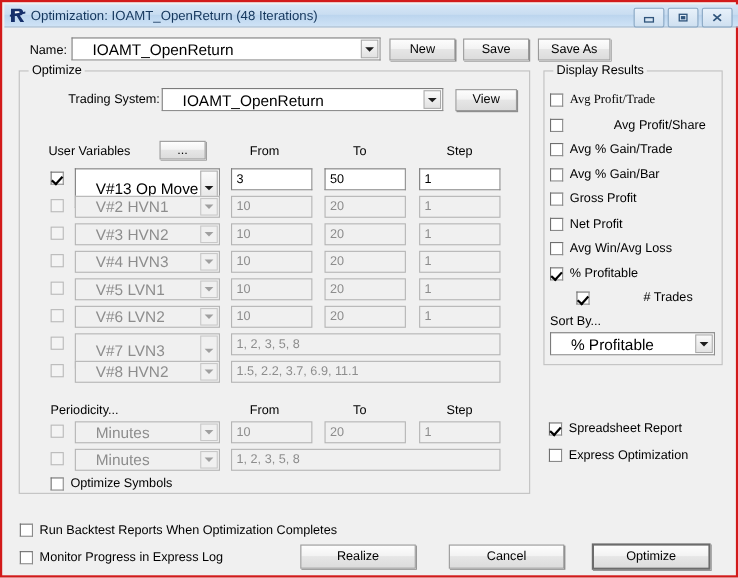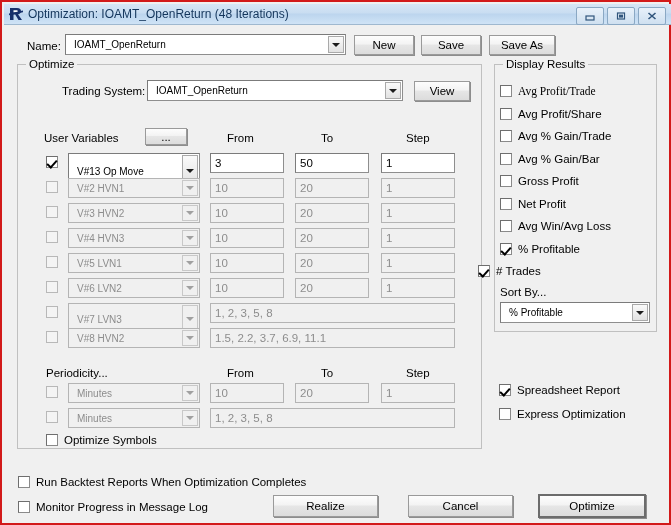--- a/index.html
+++ b/index.html
@@ -55,21 +55,21 @@
     display:flex;align-items:center;
     padding-left:4px;font-size:11.5px;color:#000;
     white-space:nowrap;overflow:hidden;
   }
   .tbox.disabled{background:#f0f0f0;border-color:#b4b4b4;color:#8d8d8d;}
   .combo{
     position:absolute;box-sizing:border-box;
     background:#fff;border:1px solid #8e8e8e;
     border-top-color:#7b7b7b;border-left-color:#7b7b7b;
     display:flex;align-items:center;
-    padding-left:8px;font-size:10px;color:#000;
+    padding-left:18px;font-size:14px;color:#000;
     white-space:nowrap;overflow:hidden;
   }
   .combo.disabled{background:#f0f0f0;border-color:#b4b4b4;color:#8d8d8d;}
   .combo .arrow{
     position:absolute;right:1px;top:1px;bottom:1px;width:16px;
     background:linear-gradient(to bottom,#fafafa,#e2e2e2);
     border:1px solid #a9a9a9;
     display:flex;align-items:center;justify-content:center;
     box-sizing:border-box;
   }
@@ -298,21 +298,21 @@
   </div>
 
   <div class="group" style="left:492px;top:62px;width:163px;height:268px;">
     <span class="gtitle">Display Results</span>
   </div>
   <div id="dr-checks">
       <div class="cbwrap" style="left: 498px; top: 83px; font-family: Liberation Serif, serif;">
         <span class="cb"></span>
         <span class="cbtext">Avg Profit/Trade</span>
       </div>
-      <div class="cbwrap" style="left: 498px; top: 106px;">
+      <div class="cbwrap" style="left: 498px; top: 106px; gap: 40px;">
         <span class="cb"></span>
         <span class="cbtext">Avg Profit/Share</span>
       </div>
       <div class="cbwrap" style="left: 498px; top: 128px;">
         <span class="cb"></span>
         <span class="cbtext">Avg % Gain/Trade</span>
       </div>
       <div class="cbwrap" style="left: 498px; top: 151px;">
         <span class="cb"></span>
         <span class="cbtext">Avg % Gain/Bar</span>
@@ -326,21 +326,21 @@
         <span class="cbtext">Net Profit</span>
       </div>
       <div class="cbwrap" style="left: 498px; top: 218px;">
         <span class="cb"></span>
         <span class="cbtext">Avg Win/Avg Loss</span>
       </div>
       <div class="cbwrap" style="left: 498px; top: 241px;">
         <span class="cb checked"></span>
         <span class="cbtext">% Profitable</span>
       </div>
-      <div class="cbwrap" style="left: 476px; top: 263px;">
+      <div class="cbwrap" style="left: 522px; top: 263px; gap: 43px;">
         <span class="cb checked"></span>
         <span class="cbtext"># Trades</span>
       </div>
     </div>
 
   <span class="lbl" style="left:498px;top:284px;">Sort By...</span>
   <div class="combo" style="left:498px;top:300px;width:150px;height:21px;">
     <span>% Profitable</span>
     <span class="arrow">
         <i></i>
@@ -356,20 +356,20 @@
     <span class="cb" id="cb-express"></span>
     <span class="cbtext">Express Optimization</span>
   </div>
 
   <div class="cbwrap" style="left:16px;top:474px;">
     <span class="cb" id="cb-backtest"></span>
     <span class="cbtext">Run Backtest Reports When Optimization Completes</span>
   </div>
   <div class="cbwrap" style="left:16px;top:499px;">
     <span class="cb" id="cb-monitor"></span>
-    <span class="cbtext">Monitor Progress in Message Log</span>
+    <span class="cbtext">Monitor Progress in Express Log</span>
   </div>
 
   <div class="btn" style="left:271px;top:493px;width:105px;height:22px;">Realize</div>
   <div class="btn" style="left:406px;top:493px;width:105px;height:22px;">Cancel</div>
   <div class="btn default" style="left:536px;top:492px;width:108px;height:24px;">Optimize</div>
 
 </div>
 
 </body></html>

